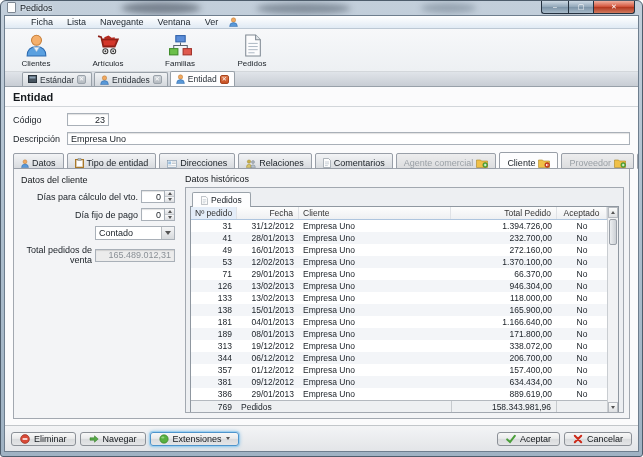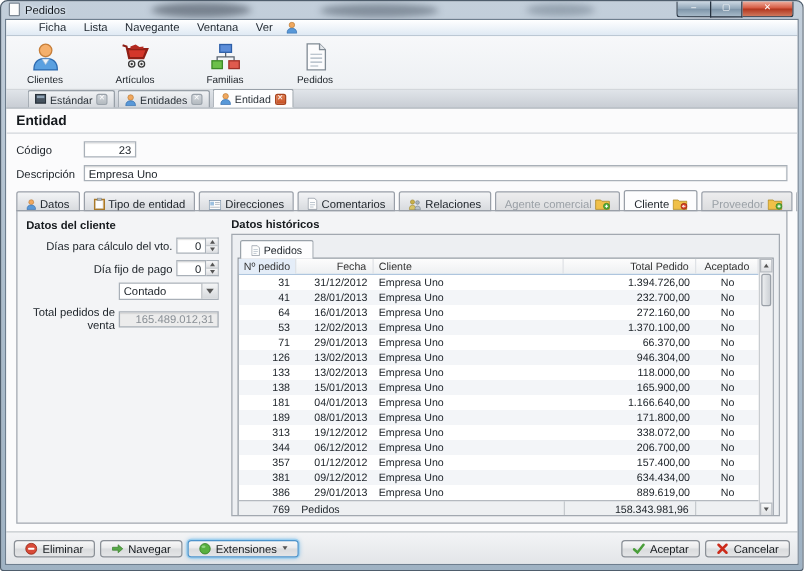--- a/index.html
+++ b/index.html
@@ -73,21 +73,21 @@
   margin-right:3px;white-space:nowrap}
 .stab.active{background:#fdfdfe;height:17px;position:relative}
 .stab.disabled{color:#9aa0a6;background:linear-gradient(#ededee,#dcdddf)}
 
 
 .groupbox{flex:1;margin:-1px 0 6px;border:1px solid #a2a8b0;background:#f3f4f6;
   display:flex;padding:5px;overflow:hidden}
 
 
 .cpanel{width:158px;padding:1px 2px;font-size:9px;flex:none}
-.panel-title{font-weight:bold;font-size:9px;color:#15191d}
+.panel-title{font-weight:normal;font-size:9px;color:#15191d}
 .cfrow{display:flex;align-items:center;justify-content:flex-end;margin-top:5px;gap:3px}
 .cfrow label{flex:1;text-align:right;color:#20262c}
 .spinbox{display:flex;flex:none}
 .spinbox input{width:24px;text-align:right}
 .spin{width:10px;height:13px;display:flex;flex-direction:column;border:1px solid #a9b0b8;border-left:none}
 .sbtn{flex:1;background:linear-gradient(#f8f8f9,#dcdee1);display:flex;align-items:center;justify-content:center}
 .sbtn + .sbtn{border-top:1px solid #c4c8cc}
 .tri-up{width:0;height:0;border-left:2.5px solid transparent;border-right:2.5px solid transparent;border-bottom:3px solid #555}
 .tri-dn{width:0;height:0;border-left:2.5px solid transparent;border-right:2.5px solid transparent;border-top:3px solid #555}
 .tri-dn.big{border-left-width:3px;border-right-width:3px;border-top-width:4px}
@@ -272,34 +272,34 @@
         </div>
         <div class="stab">
           <svg width="10" height="8" viewBox="0 0 10 8">
                 <rect x=".4" y=".4" width="9.2" height="7.2" fill="#fdfdfd" stroke="#7890a8" stroke-width=".6"></rect>
                 <rect x="1.2" y="1.4" width="3" height="3" fill="#9cc0e0"></rect>
                 <path d="M5 2 H8.8 M5 3.5 H8.8 M1.2 5.8 H8.8" stroke="#a0aab4" stroke-width=".6"></path>
               </svg>
           <span>Direcciones</span>
         </div>
         <div class="stab">
-          <svg width="8" height="10" viewBox="0 0 8 10">
-                <path d="M.5 .5 H5.5 L7.5 2.5 V9.5 H.5 Z" fill="#fdfdfd" stroke="#808a94" stroke-width=".6"></path>
-                <path d="M2 4 H6 M2 5.8 H6 M2 7.6 H4.8" stroke="#a8b4c0" stroke-width=".6"></path>
-              </svg>
-          <span>Comentarios</span>
-        </div>
-        <div class="stab">
           <svg width="10" height="9" viewBox="0 0 10 9">
                 <circle cx="3" cy="2.6" r="1.7" fill="#c8b048" stroke="#907820" stroke-width=".4"></circle>
                 <path d="M.4 8.6 Q.4 5.2 3 5.2 Q5.6 5.2 5.6 8.6 Z" fill="#d8c468" stroke="#907820" stroke-width=".4"></path>
                 <circle cx="7" cy="3" r="1.5" fill="#aab4be" stroke="#6a747e" stroke-width=".4"></circle>
                 <path d="M4.8 8.6 Q4.8 5.8 7 5.8 Q9.4 5.8 9.4 8.6 Z" fill="#b8c2cc" stroke="#6a747e" stroke-width=".4"></path>
               </svg>
           <span>Relaciones</span>
+        </div>
+        <div class="stab">
+          <svg width="8" height="10" viewBox="0 0 8 10">
+                <path d="M.5 .5 H5.5 L7.5 2.5 V9.5 H.5 Z" fill="#fdfdfd" stroke="#808a94" stroke-width=".6"></path>
+                <path d="M2 4 H6 M2 5.8 H6 M2 7.6 H4.8" stroke="#a8b4c0" stroke-width=".6"></path>
+              </svg>
+          <span>Comentarios</span>
         </div>
         <div class="stab disabled">
           <span>Agente comercial</span>
           <svg width="12" height="10" viewBox="0 0 12 10">
                 <path d="M.5 2 H4.5 L5.5 3 H11.5 V9.5 H.5 Z" fill="#f0c048" stroke="#a88420" stroke-width=".6"></path>
                 <circle cx="9.2" cy="7" r="2.4" fill="#58b040" stroke="#2f7820" stroke-width=".5"></circle>
                 <path d="M9.2 5.8 V8.2 M8 7 H10.4" stroke="#fff" stroke-width=".8"></path>
               </svg>
         </div>
         <div class="stab active">
@@ -406,21 +406,21 @@
     <div class="c cc">No</div>
   </div>
                       <div class="tcols trow alt">
     <div class="c cr">41</div>
     <div class="c cr">28/01/2013</div>
     <div class="c cl">Empresa Uno</div>
     <div class="c cr">232.700,00</div>
     <div class="c cc">No</div>
   </div>
                       <div class="tcols trow">
-    <div class="c cr">64</div>
+    <div class="c cr">49</div>
     <div class="c cr">16/01/2013</div>
     <div class="c cl">Empresa Uno</div>
     <div class="c cr">272.160,00</div>
     <div class="c cc">No</div>
   </div>
                       <div class="tcols trow alt">
     <div class="c cr">53</div>
     <div class="c cr">12/02/2013</div>
     <div class="c cl">Empresa Uno</div>
     <div class="c cr">1.370.100,00</div>

